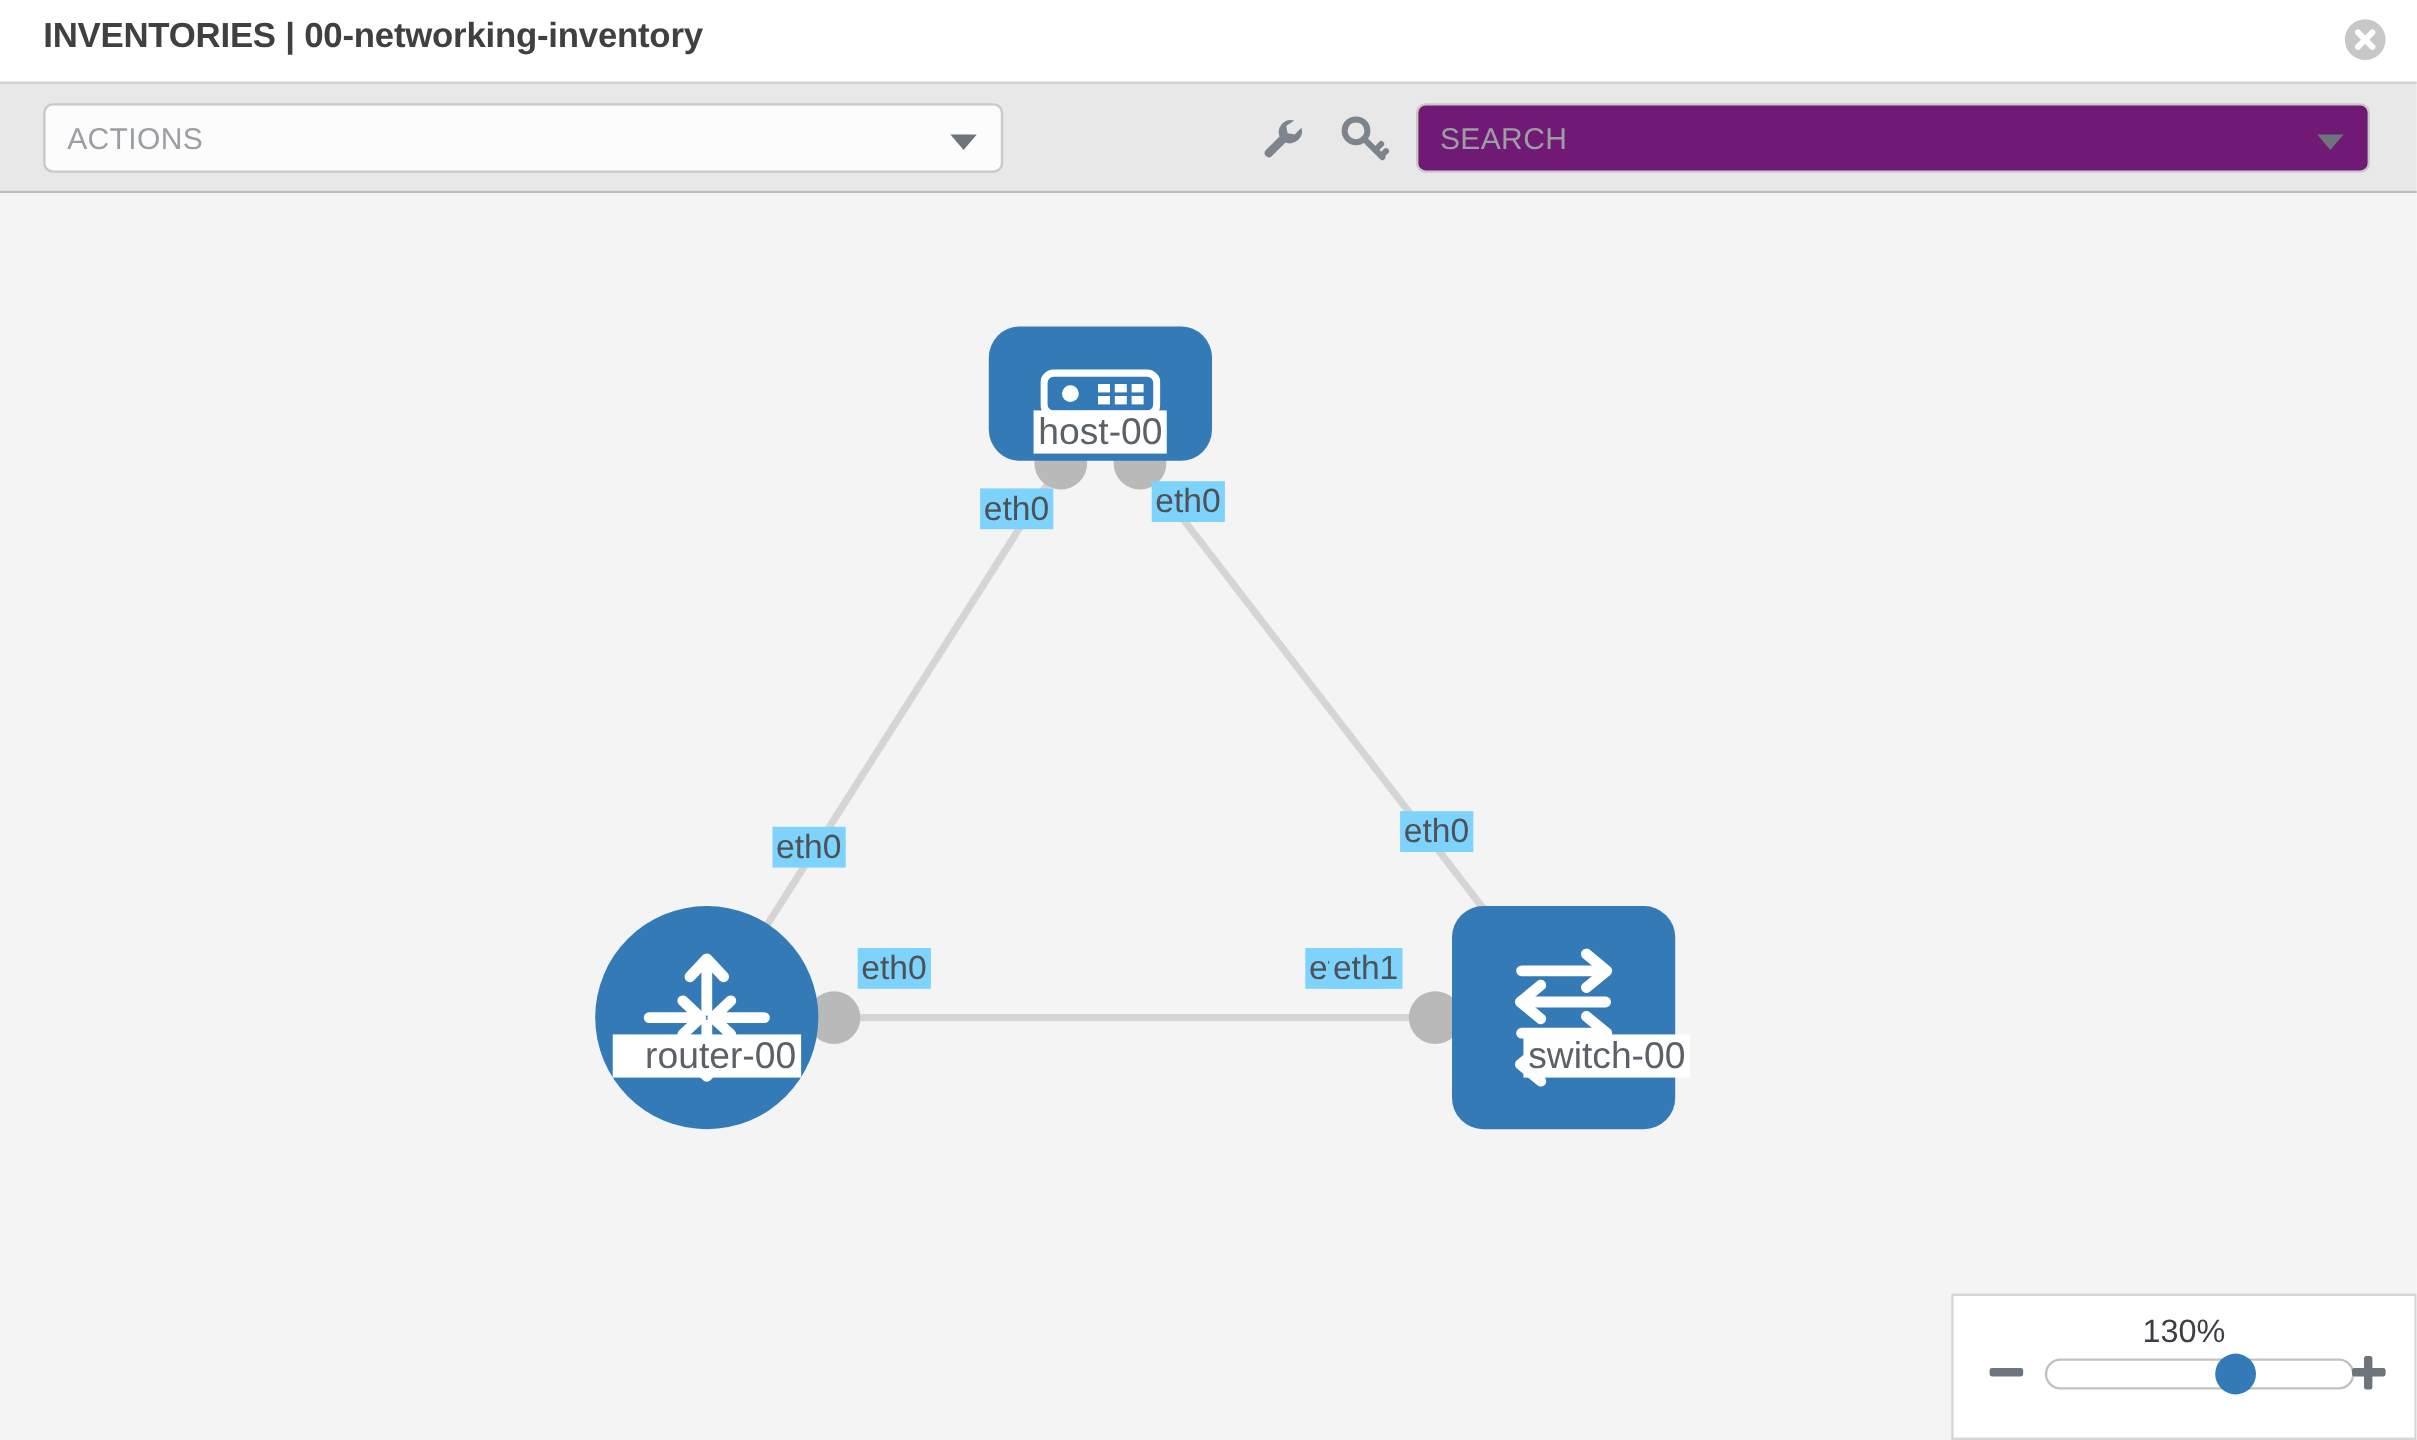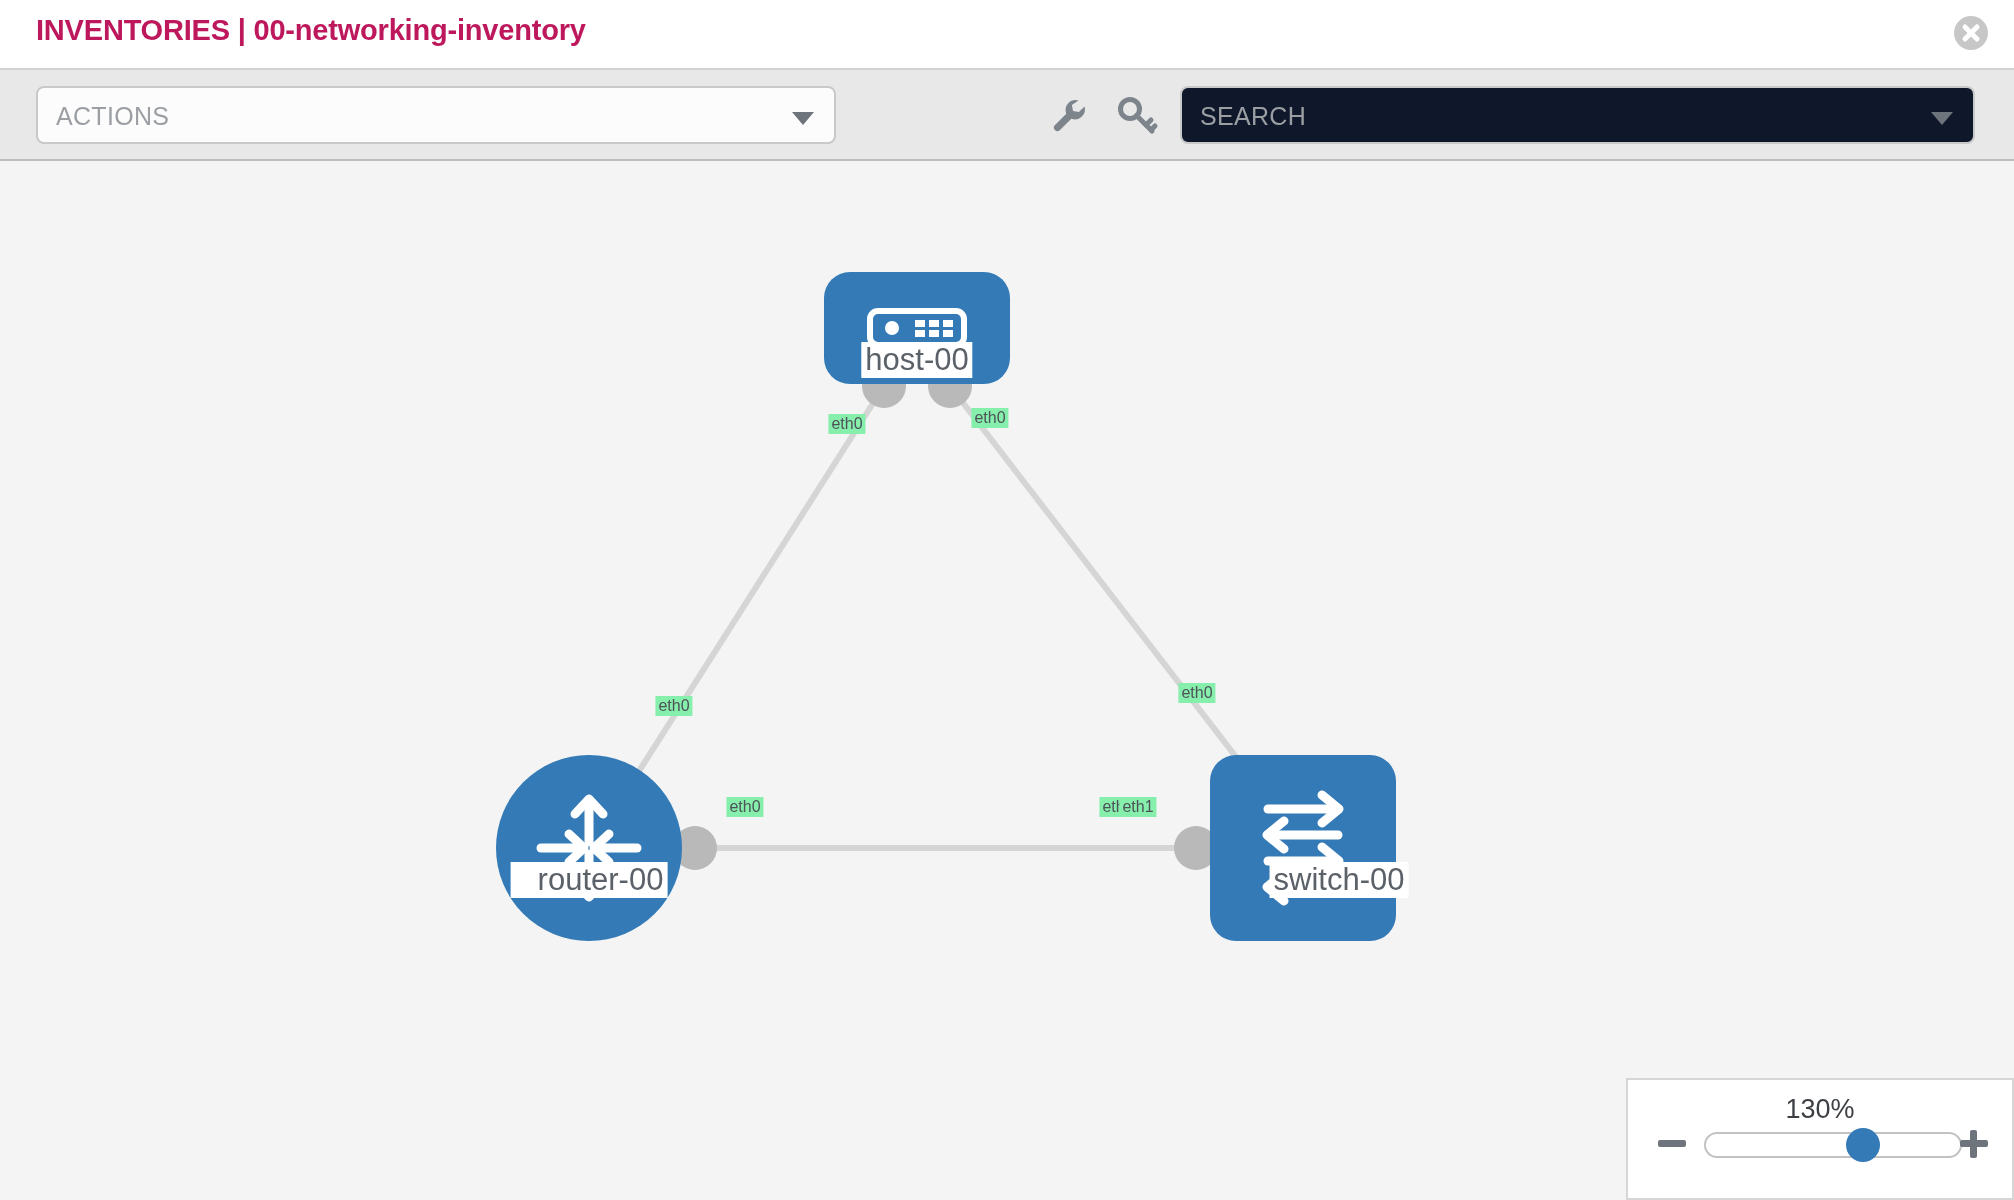--- a/index.html
+++ b/index.html
@@ -11,21 +11,21 @@
   }
   .app { position: relative; width: 2014px; height: 1200px; background: #ffffff; }
 
   
   .header {
     position: absolute; left: 0; top: 0; width: 2014px; height: 68px;
     background: #ffffff;
   }
   .header-title {
     position: absolute; left: 36px; top: 14px;
-    font-size: 29px; font-weight: bold; color: #be185d;
+    font-size: 29px; font-weight: bold; color: #404040;
     letter-spacing: -0.2px; white-space: nowrap;
   }
   .close-btn {
     position: absolute; right: 26px; top: 16px;
     width: 34px; height: 34px; border-radius: 50%;
     background: #c7c7c7; cursor: pointer;
   }
   .close-btn svg { display: block; }
 
   
@@ -54,21 +54,21 @@
   }
   .tool-icon {
     position: absolute; top: 24px; width: 44px; height: 44px;
     cursor: pointer; color: #7d848c;
   }
   .wrench-icon { left: 1047px; }
   .key-icon    { left: 1115px; }
   .search-box {
     position: absolute; left: 1180px; top: 16px;
     width: 795px; height: 58px;
-    background: #0f172a; border: 2px solid #c9c9c9; border-radius: 8px;
+    background: #701a75; border: 2px solid #c9c9c9; border-radius: 8px;
     cursor: text;
   }
   .search-box .sel-label {
     position: absolute; left: 18px; top: 14px;
     font-size: 25px; color: #9b9fa3; letter-spacing: 0.3px;
   }
 
   
   .canvas {
     position: absolute; left: 0; top: 161px;
@@ -92,22 +92,22 @@
   .node-switch { width: 186px; height: 186px; border-radius: 26px; }
 
   .node-label {
     position: absolute; left: 50%; transform: translateX(-50%);
     white-space: nowrap; font-size: 31px; color: #5b6168;
     background: #ffffff; padding: 0 4px;
   }
 
   .edge-label {
     position: absolute; transform: translate(-50%, -50%);
-    font-size: 16px; color: #4d5258;
-    background: #86efac; padding: 1px 3px; white-space: nowrap;
+    font-size: 28px; color: #4d5258;
+    background: #7dd3fc; padding: 1px 3px; white-space: nowrap;
   }
 
   
   .zoom-panel {
     position: absolute; right: 0; bottom: 0;
     width: 388px; height: 122px;
     background: #ffffff; border: 2px solid #d6d6d6;
   }
   .zoom-value {
     position: absolute; left: 0; right: 0; top: 14px;

